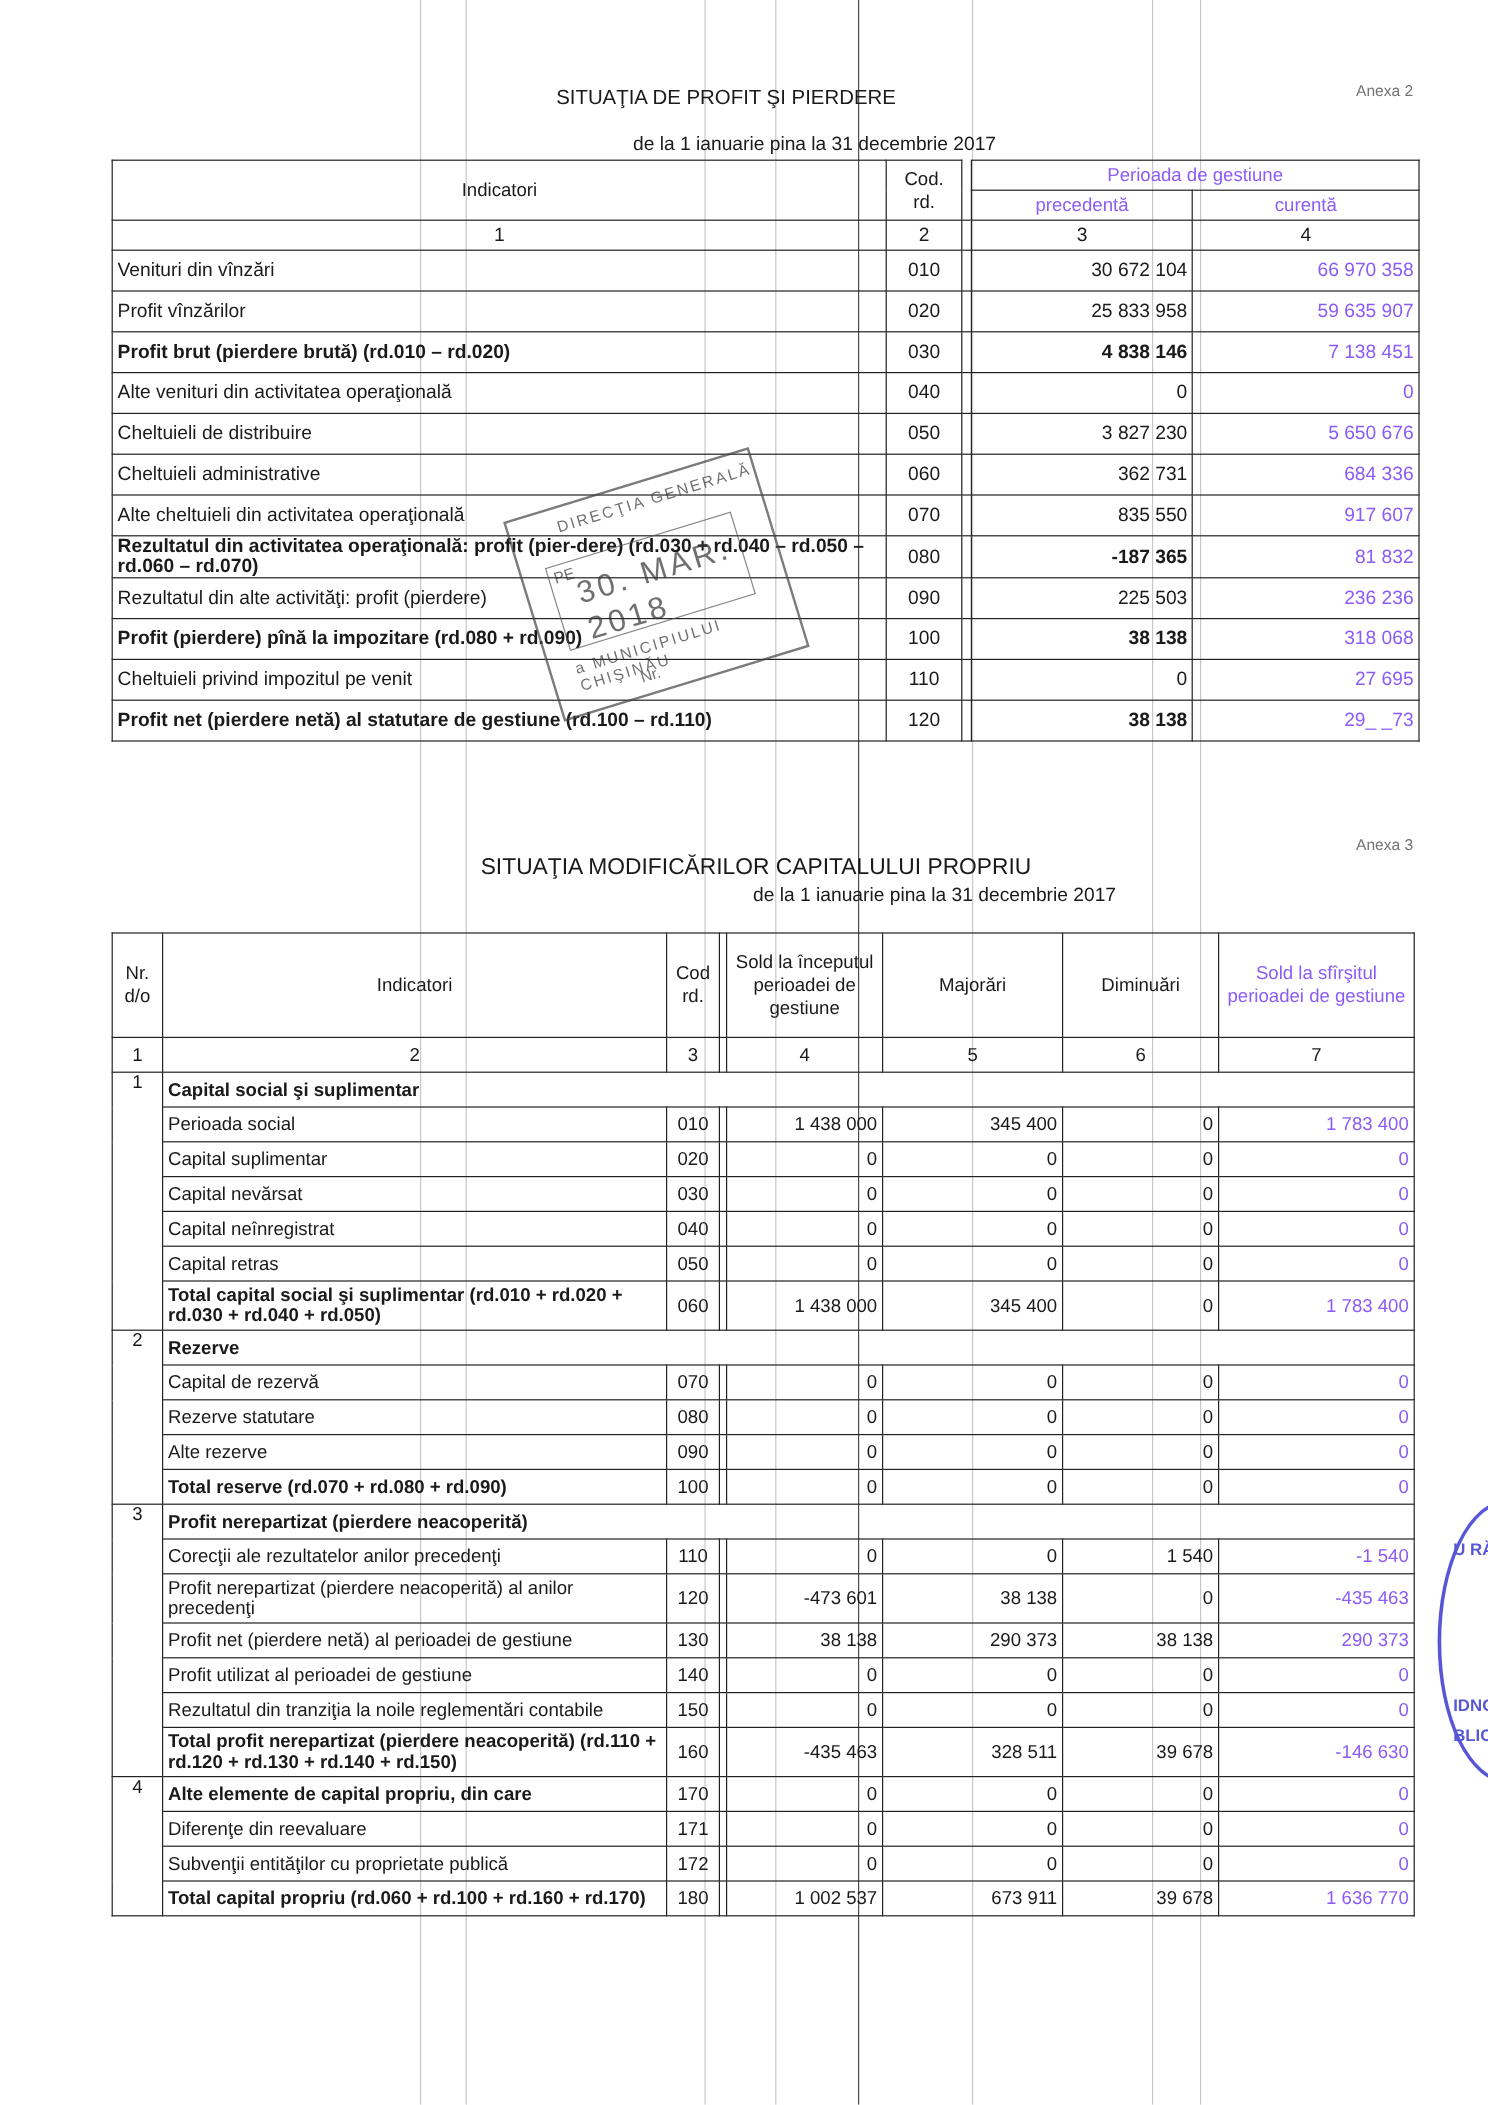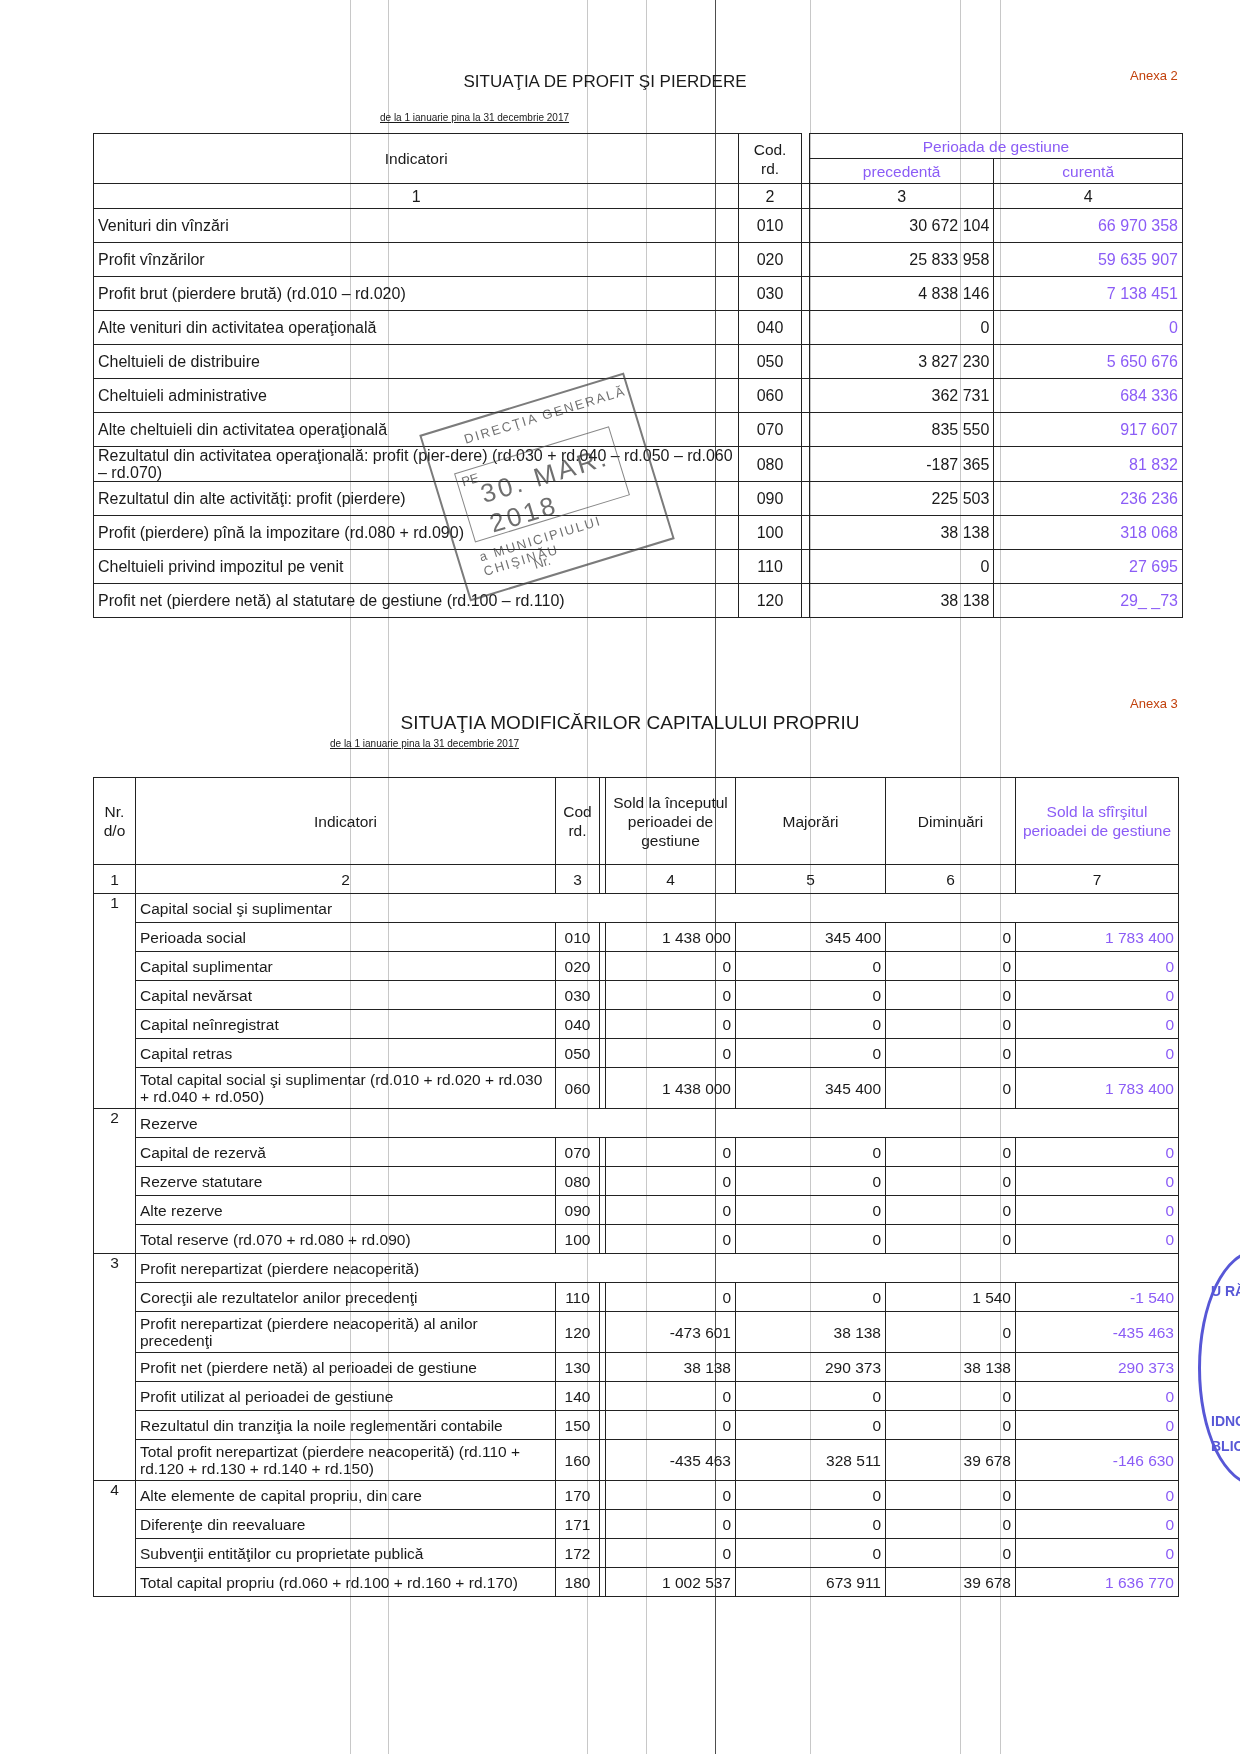--- a/index.html
+++ b/index.html
@@ -1,25 +1,25 @@
 <!DOCTYPE html>
 <html><head>
 <meta charset="utf-8">
 <style>
   html, body { margin:0; padding:0; background:#fff; }
   body { width:1240px; height:1754px; position:relative; overflow:hidden;
          font-family:"Liberation Sans", sans-serif; color:#1a1a1a; }
   .scanline { position:absolute; top:0; width:1px; background:#9a9a9a; opacity:.55; }
-  .anexa { position:absolute; font-size:13px; color:#c2410c; }
+  .anexa { position:absolute; font-size:13px; color:#737373; }
   .title { position:absolute; text-align:center; font-size:17px; }
-  .subtitle { position:absolute; text-align:left; font-size:10px;text-decoration:underline; }
+  .subtitle { position:absolute; text-align:right; font-size:16px; }
   table { position:absolute; border-collapse:collapse; table-layout:fixed; }
   td, th { border:1.5px solid #222; padding:0 4px; font-weight:normal; font-size:16px; line-height:17px; }
   .c { text-align:center; }
-  .b { font-weight:normal; }
+  .b { font-weight:bold; }
   .num { font-size:16px; text-align:right; }
   .light { color:#8b5cf6; }
   #pl td { height:33px; }
   #pl .hdr td { height:24px; }
   #cap td { height:28px; font-size:15.5px; }
   #cap .tall td { height:40px; }
   .hd { font-size:15.5px; line-height:19px; }
   .stamp { position:absolute; left:440px; top:400px; width:210px; height:170px;
            border:2px solid #444; transform:rotate(-17deg); opacity:.7;
            font-size:13px; color:#333; }

